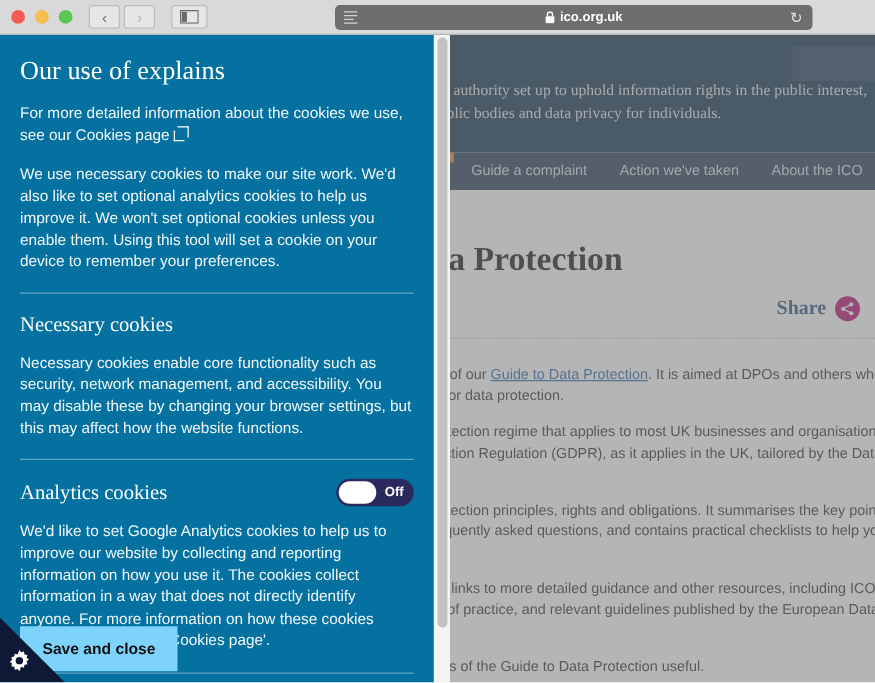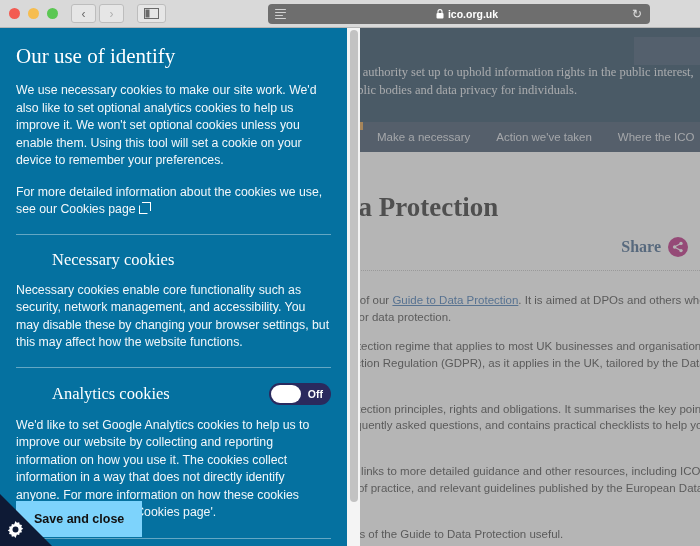--- a/index.html
+++ b/index.html
@@ -191,21 +191,20 @@
   .cp-h1 {
     font-family: "Liberation Serif", serif;
     font-size: 21px; font-weight: normal;
     padding-top: 16px; margin-bottom: 13px;
     color: #ffffff;
   }
   .cp-h2 {
     font-family: "Liberation Serif", serif;
     font-size: 16.5px; font-weight: normal;
     color: #ffffff;
-    margin-left: 36px;
   }
   .cp-p {
     font-size: 12.3px; line-height: 17.5px;
     color: #f2f7fa;
   }
   .cp-p + .cp-p { margin-top: 14px; }
   .cp-rule {
     border-top: 1px solid rgba(255,255,255,0.38);
     margin: 15px 16px 0 16px;
   }
@@ -324,23 +323,23 @@
   <div id="site">
 
     <div id="site-header">
       <div id="site-tagline">The ICO is an independent authority set up to uphold information rights in the public interest, promoting openness by public bodies and data privacy for individuals.</div>
       <div id="site-search-box"></div>
     </div>
 
     <div id="site-nav">
       <span id="nav-marker"></span>
       <div class="nav-items">
-        <span class="nav-item">Make a necessary</span>
+        <span class="nav-item">Guide a complaint</span>
         <span class="nav-item">Action we've taken</span>
-        <span class="nav-item">Where the ICO</span>
+        <span class="nav-item">About the ICO</span>
       </div>
     </div>
 
     <div id="site-body">
       <h1 id="page-title">Guide to Data Protection</h1>
 
       <div id="share-row">
         <span id="share-label">Share</span>
         <span id="share-icon-btn">
           <svg width="12" height="12" viewBox="0 0 12 12">
@@ -368,25 +367,25 @@
 
   <div id="dim-overlay"></div>
 
   <div id="page-scrollbar">
     <div id="page-scrollbar-thumb"></div>
   </div>
 
   <div id="cookie-panel">
 
     <div class="cp-inner">
-      <h2 class="cp-h1">Our use of identify</h2>
-      <p class="cp-p">We use necessary cookies to make our site work. We'd also like to set optional analytics cookies to help us improve it. We won't set optional cookies unless you enable them. Using this tool will set a cookie on your device to remember your preferences.</p>
+      <h2 class="cp-h1">Our use of explains</h2>
       <p class="cp-p">
         <span>For more detailed information about the cookies we use, see our Cookies page</span><span class="cp-extlink-icon"></span>
       </p>
+      <p class="cp-p">We use necessary cookies to make our site work. We'd also like to set optional analytics cookies to help us improve it. We won't set optional cookies unless you enable them. Using this tool will set a cookie on your device to remember your preferences.</p>
     </div>
 
     <div class="cp-rule"></div>
 
     <div class="cp-inner">
       <div class="section-head">
         <h3 class="cp-h2">Necessary cookies</h3>
       </div>
       <p class="cp-p" style="margin-top:12px">Necessary cookies enable core functionality such as security, network management, and accessibility. You may disable these by changing your browser settings, but this may affect how the website functions.</p>
     </div>

